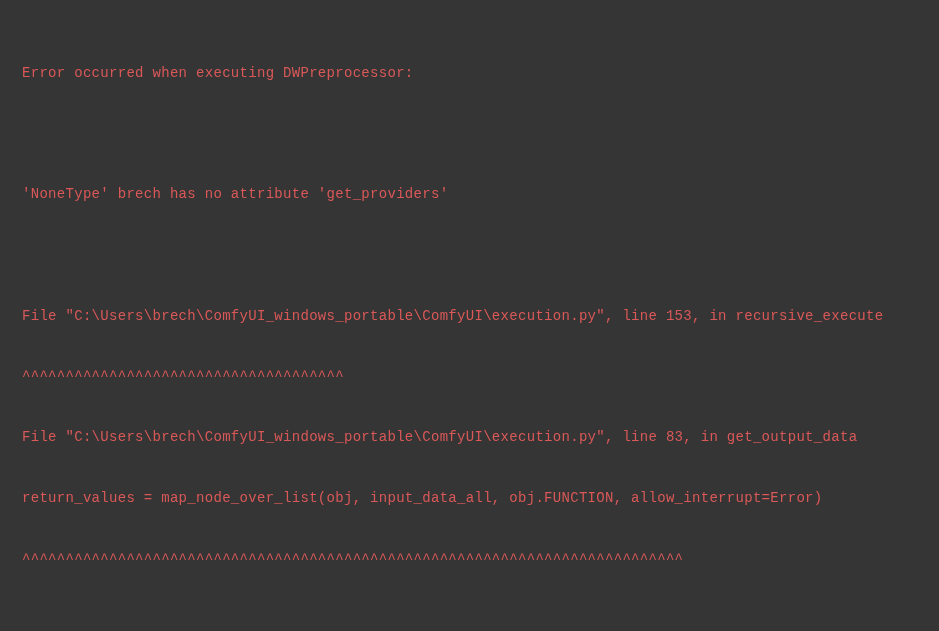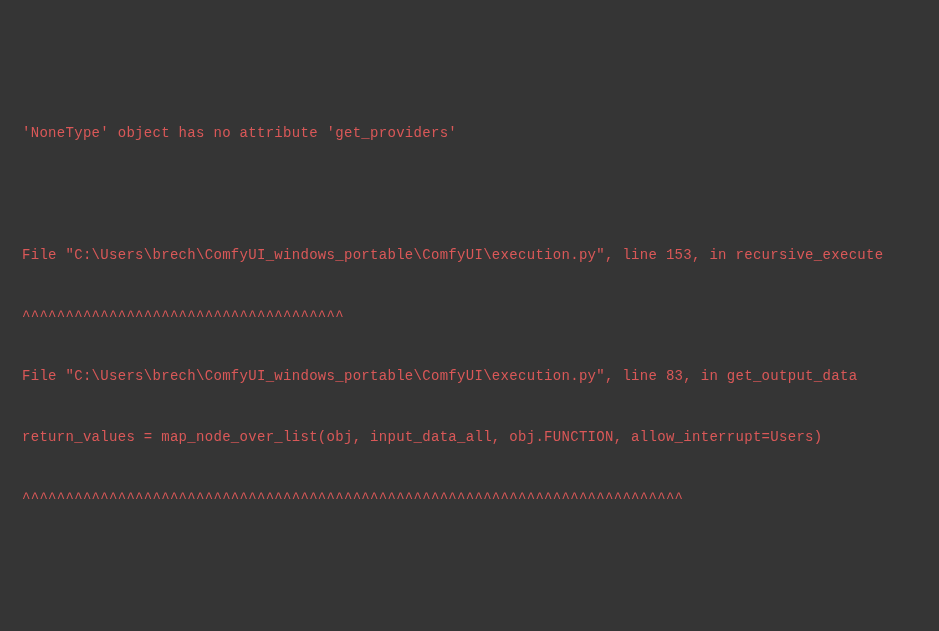--- a/index.html
+++ b/index.html
@@ -27,27 +27,28 @@
       display: block;
     }
     .gap {
       height: 20px;
     }
   </style>
 </head>
 <body>
 
 <div class="error-block">
+  <span class="line">Error occurred when executing DWPreprocessor:</span>
   <div class="gap"></div>
-  <span class="line">'NoneType' object has no attribute 'get_providers'</span>
+  <span class="line">'NoneType' brech has no attribute 'get_providers'</span>
   <div class="gap"></div>
   <span class="line">File "C:\Users\brech\ComfyUI_windows_portable\ComfyUI\execution.py", line 153, in recursive_execute</span>
   <span class="line">^^^^^^^^^^^^^^^^^^^^^^^^^^^^^^^^^^^^^</span>
   <span class="line">File "C:\Users\brech\ComfyUI_windows_portable\ComfyUI\execution.py", line 83, in get_output_data</span>
-  <span class="line">return_values = map_node_over_list(obj, input_data_all, obj.FUNCTION, allow_interrupt=Users)</span>
+  <span class="line">return_values = map_node_over_list(obj, input_data_all, obj.FUNCTION, allow_interrupt=Error)</span>
   <span class="line">^^^^^^^^^^^^^^^^^^^^^^^^^^^^^^^^^^^^^^^^^^^^^^^^^^^^^^^^^^^^^^^^^^^^^^^^^^^^</span>
   
   
   
   
   
   
   
   
   

